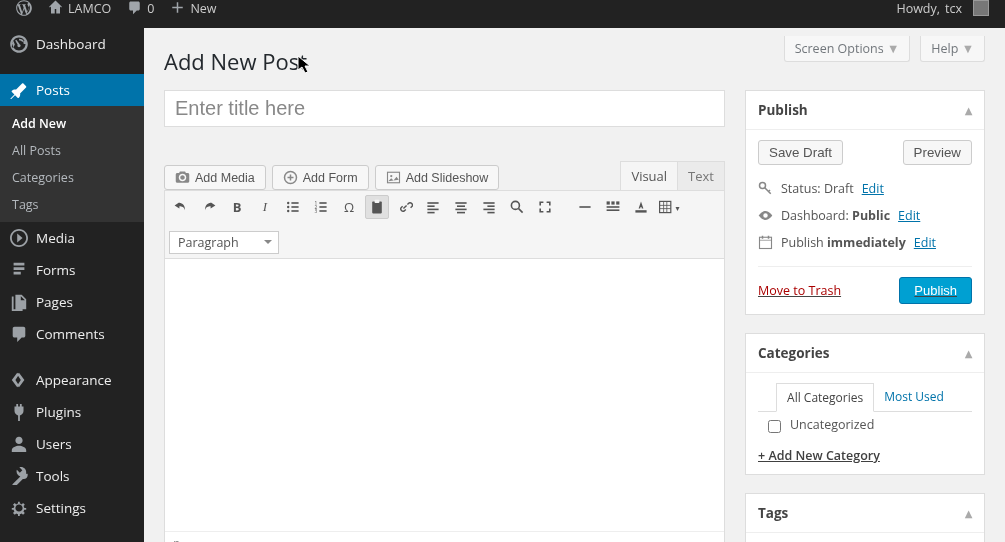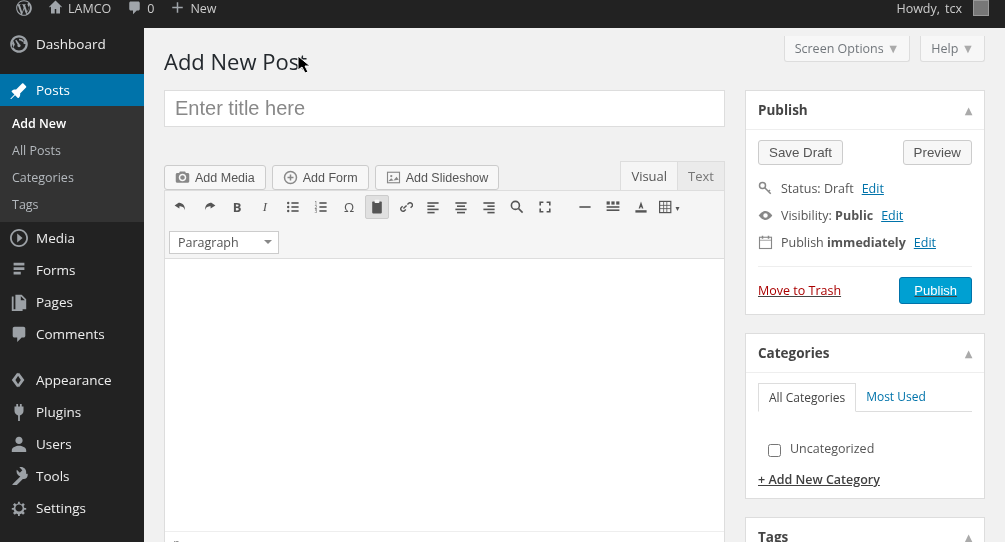--- a/index.html
+++ b/index.html
@@ -49,21 +49,21 @@
   .postbox h3 .toggle { margin-left:auto; color:#aaa; }
   .postbox .inside { padding:10px 12px; font-size:12.5px; }
   .pubrow { display:flex; gap:8px; margin-bottom:10px; }
   .pubbtn { border:1px solid #ccc; background:#f7f7f7; padding:4px 10px; border-radius:3px; color:#555; cursor:pointer; }
   .pubmeta { display:flex; align-items:center; gap:8px; padding:5px 0; color:#555; }
   .pubmeta svg{ fill:#888;width:15px;height:15px; flex: 0 0 15px; }
   .pubmeta a.edit { color:#0073aa; text-decoration:underline; }
   .pubactions { display:flex; align-items:center; justify-content:space-between; border-top:1px solid #eee; margin-top:10px; padding-top:10px;text-decoration:underline;}
   .trash { color:#a00; cursor:pointer; }
   .primary { background:#00a0d2; border:1px solid #0073aa; color:#fff; padding:5px 14px; border-radius:3px; font-size:13px; cursor:pointer; }
-  .cattabs { display:flex; border-bottom:1px solid #ddd; margin-bottom:24px;}
+  .cattabs { display:flex; border-bottom:1px solid #ddd; margin-bottom:0;justify-content:center;}
   .cattab { padding:5px 10px; font-size:12px; cursor:pointer; }
   .cattab.active { border:1px solid #ddd; border-bottom-color:#fff; margin-bottom:-1px; background:#fff;}
   .cattab.inactive { color:#0073aa; }
   .catlist { padding:4px 10px 8px 10px; }
   .catlist label { display:flex; align-items:flex-end; gap:9px; color:#555; }
   .addcat { color:#404040; font-weight:600; text-decoration:underline; cursor:pointer; padding-top:6px; display:inline-block; }
   .cursor { position:absolute; top:55px; left:297px; pointer-events:none; }
 </style>
 </head>
 <body>
@@ -355,21 +355,21 @@
                 <circle cx="6" cy="6" r="4" fill="none" stroke="#888" stroke-width="2"></circle>
                 <path d="M9 9l8 8m-3-3l2-2" stroke="#888" stroke-width="2"></path>
               </svg>
             <span><span>Status:</span> <span>Draft</span></span>
             <a href="#" class="edit">Edit</a>
           </div>
           <div class="pubmeta">
             <svg viewBox="0 0 20 20">
                 <path d="M10 4C5 4 1 10 1 10s4 6 9 6 9-6 9-6-4-6-9-6zm0 9a3 3 0 110-6 3 3 0 010 6z"></path>
               </svg>
-            <span><span>Visibility:</span> <b>Public</b></span>
+            <span><span>Dashboard:</span> <b>Public</b></span>
             <a href="#" class="edit">Edit</a>
           </div>
           <div class="pubmeta">
             <svg viewBox="0 0 20 20">
                 <rect x="2" y="3" width="16" height="15" fill="none" stroke="#888" stroke-width="1.5"></rect>
                 <line x1="2" y1="7" x2="18" y2="7" stroke="#888"></line>
                 <line x1="6" y1="1" x2="6" y2="5" stroke="#888" stroke-width="2"></line>
                 <line x1="14" y1="1" x2="14" y2="5" stroke="#888" stroke-width="2"></line>
               </svg>
             <span><span>Publish</span> <b>immediately</b></span>

